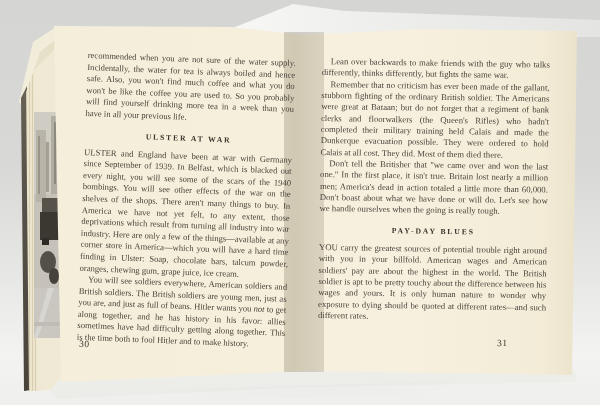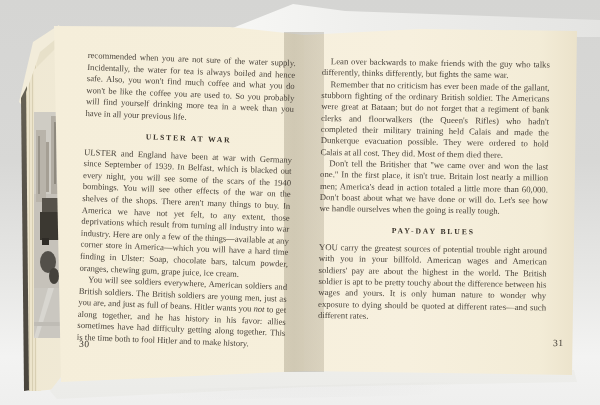--- a/index.html
+++ b/index.html
@@ -60,21 +60,21 @@
   .right-text p { font-size:8.7px; line-height:11.35px; }
   .page-text p.indent { text-indent:9px; }
   .page-text em { font-style:italic; }
   .page-text .heading {
     text-align:center; font-weight:bold; color:#38322a;
     font-size:7.6px; letter-spacing:1.9px; margin:10px 0 8px 0;
     font-family:"Liberation Serif", serif;
   }
   .pagenum { position:absolute; font-size:9.5px; color:#3b362f; letter-spacing:0.5px; }
   .pagenum.left  { left:79px; top:339px; transform:rotate(2deg); }
-  .pagenum.right { left:553px; top:338px; transform:rotate(0.9deg); }
+  .pagenum.right { left:497px; top:338px; transform:rotate(0.9deg); }
 </style>
 </head>
 <body>
 
 <div class="scene">
   <div class="abs cover-top"></div>
   <div class="abs fan1"></div>
   <div class="abs fan2"></div>
   <div class="abs edge-dark"></div>
   <div class="abs edge-cream"></div>

